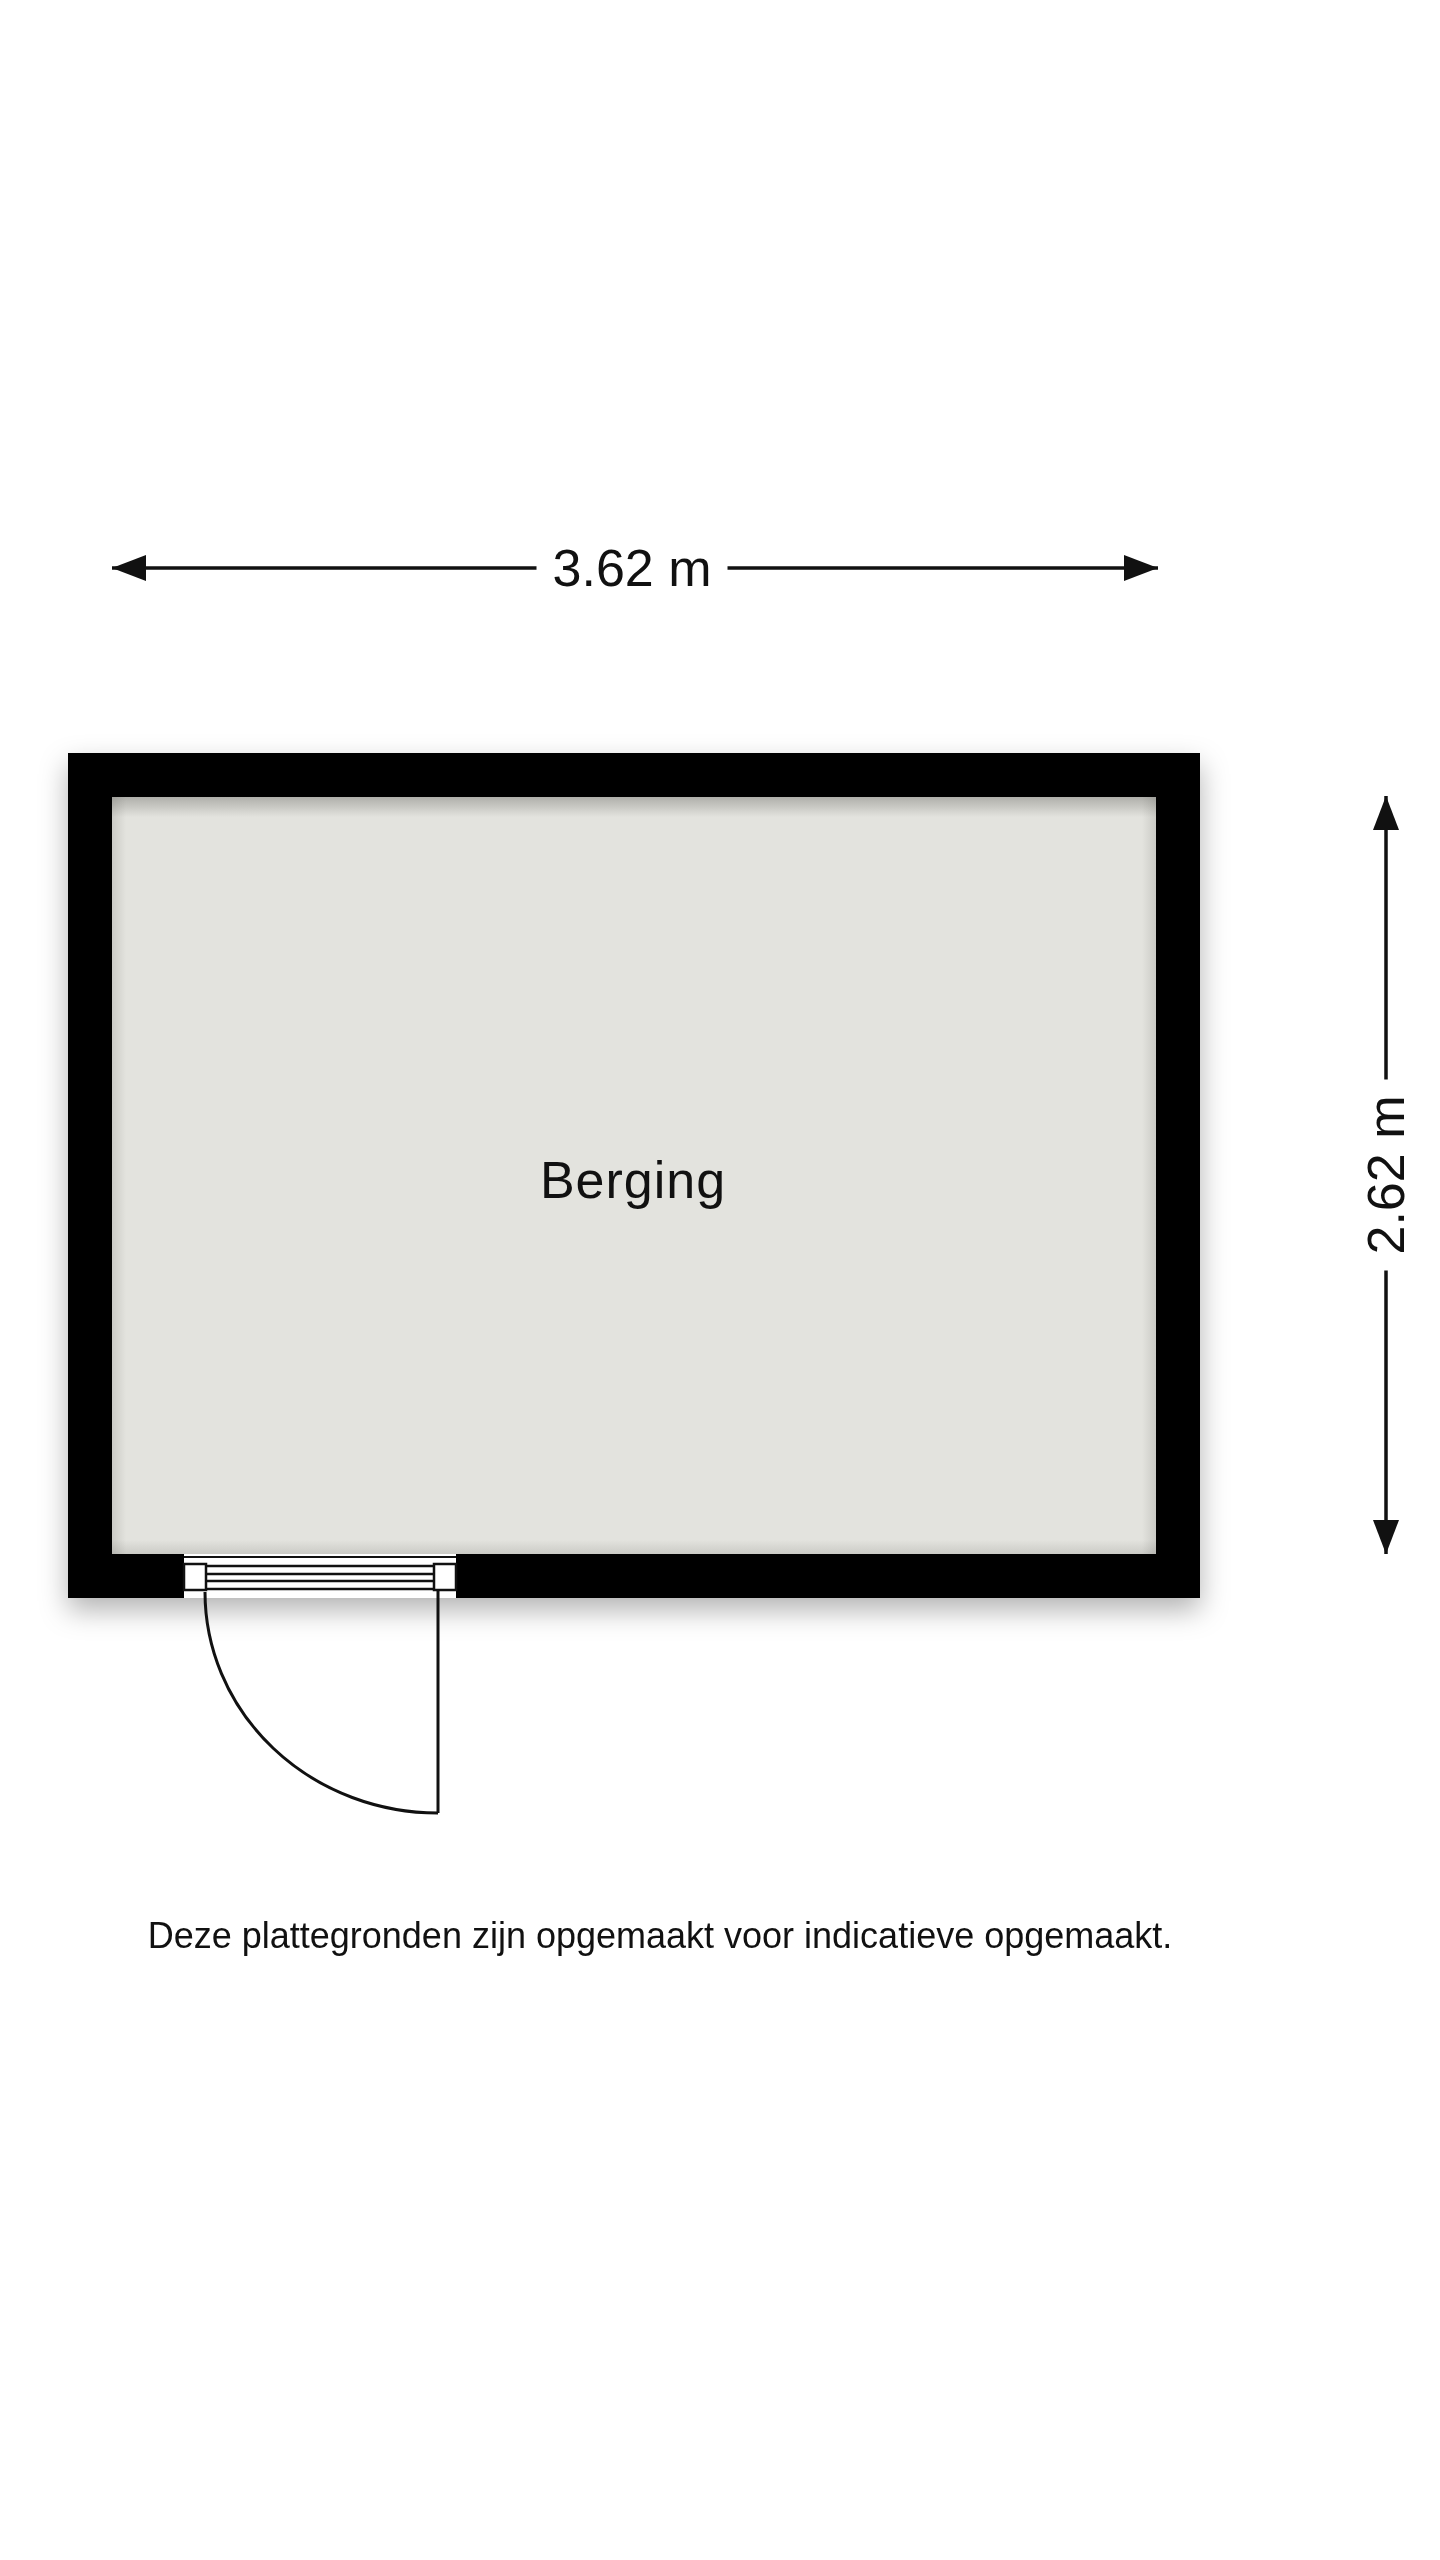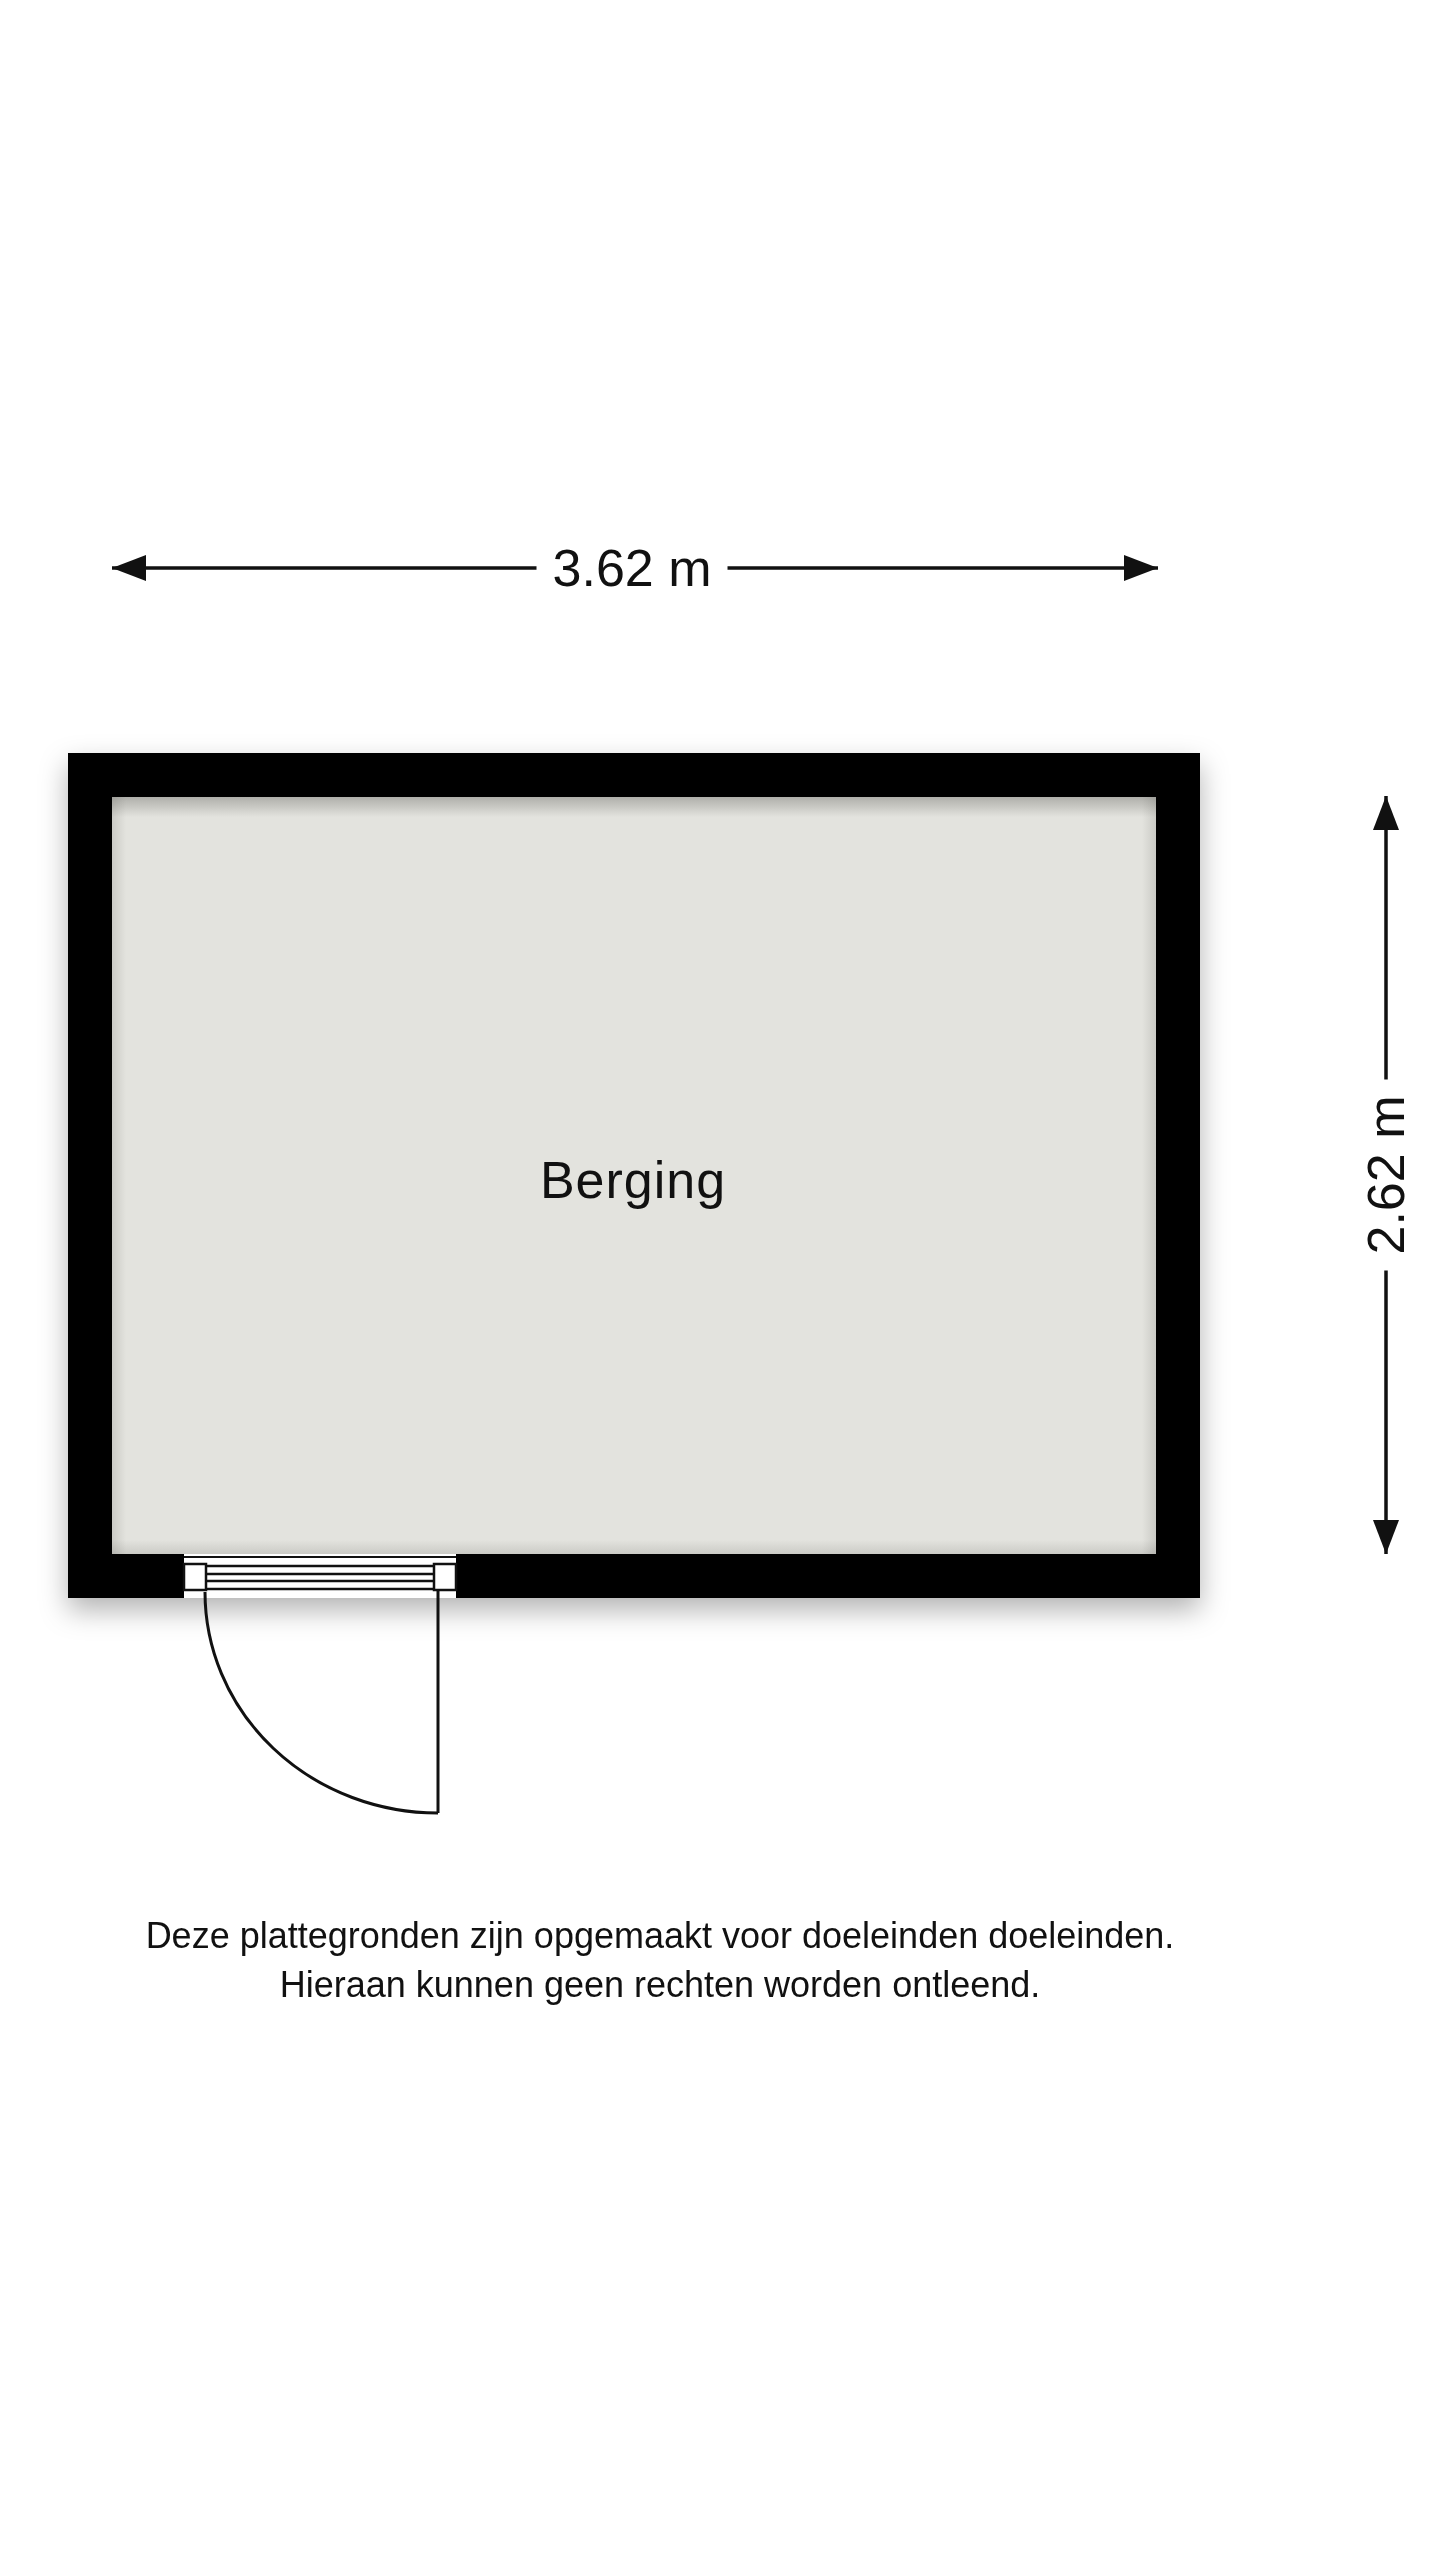--- a/index.html
+++ b/index.html
@@ -122,17 +122,16 @@
     </g>
   </svg>
 
   <div class="label dim-label" style="left:632px; top:568px;">3.62 m</div>
 
   <div class="label dim-label vertical" style="left:1386px; top:1175px;">2.62 m</div>
 
   <div class="label room-label" style="left:633px; top:1180px;">Berging</div>
 
   <div class="disclaimer">
-    <div>Deze plattegronden zijn opgemaakt voor doeleinden doeleinden.</div>
-    <div>Hieraan kunnen geen rechten worden ontleend.</div>
+    <div>Deze plattegronden zijn opgemaakt voor indicatieve opgemaakt.</div>
   </div>
 
 </div>
 
 </body></html>

